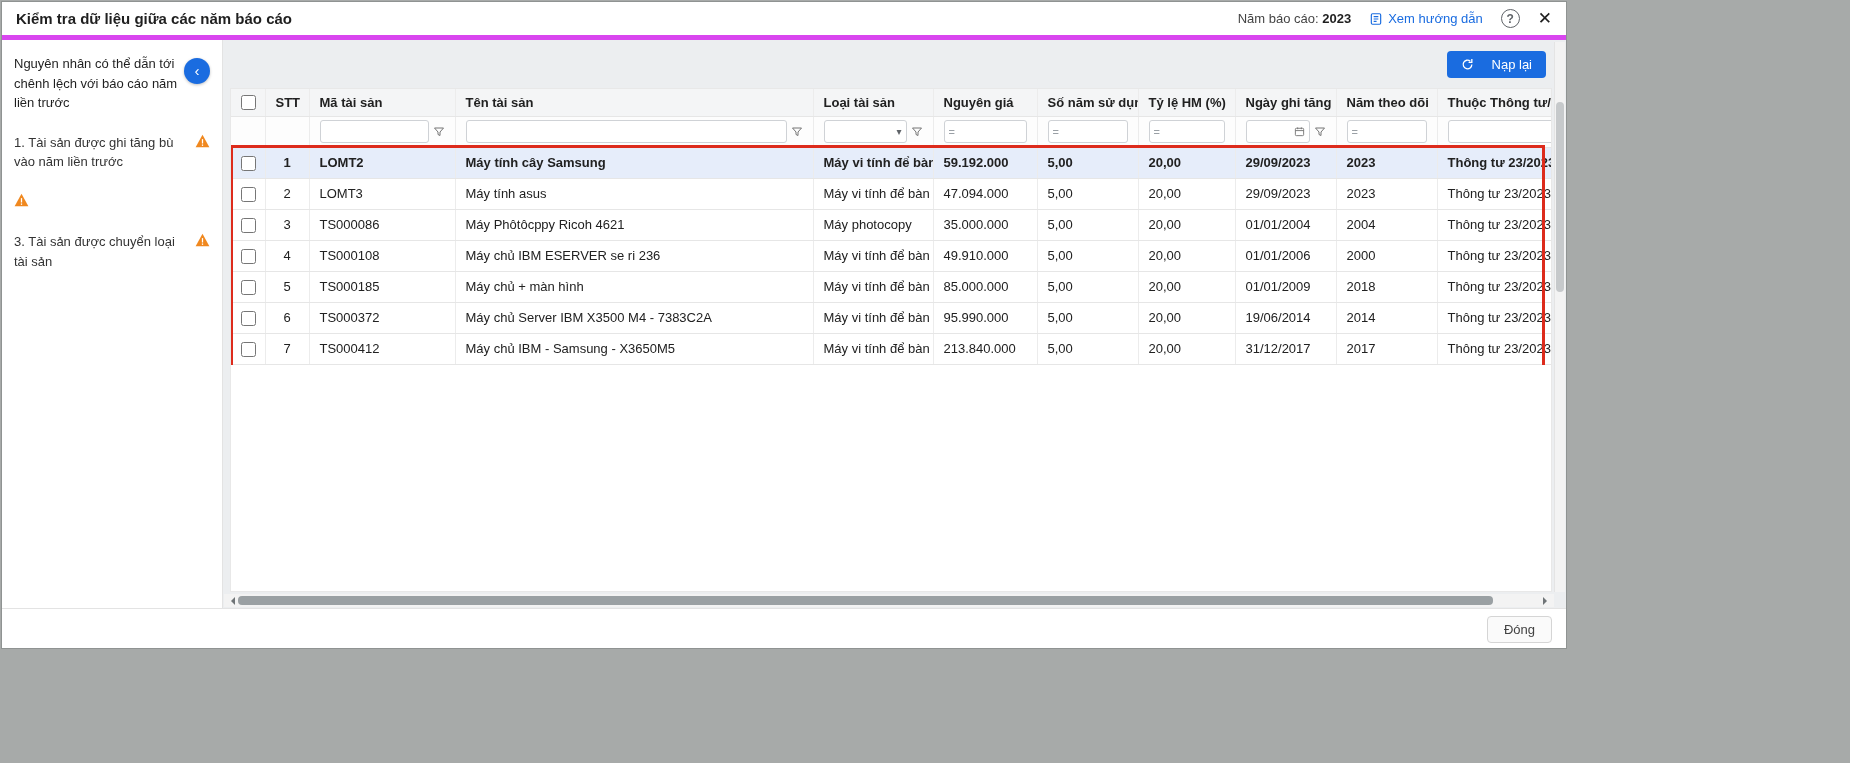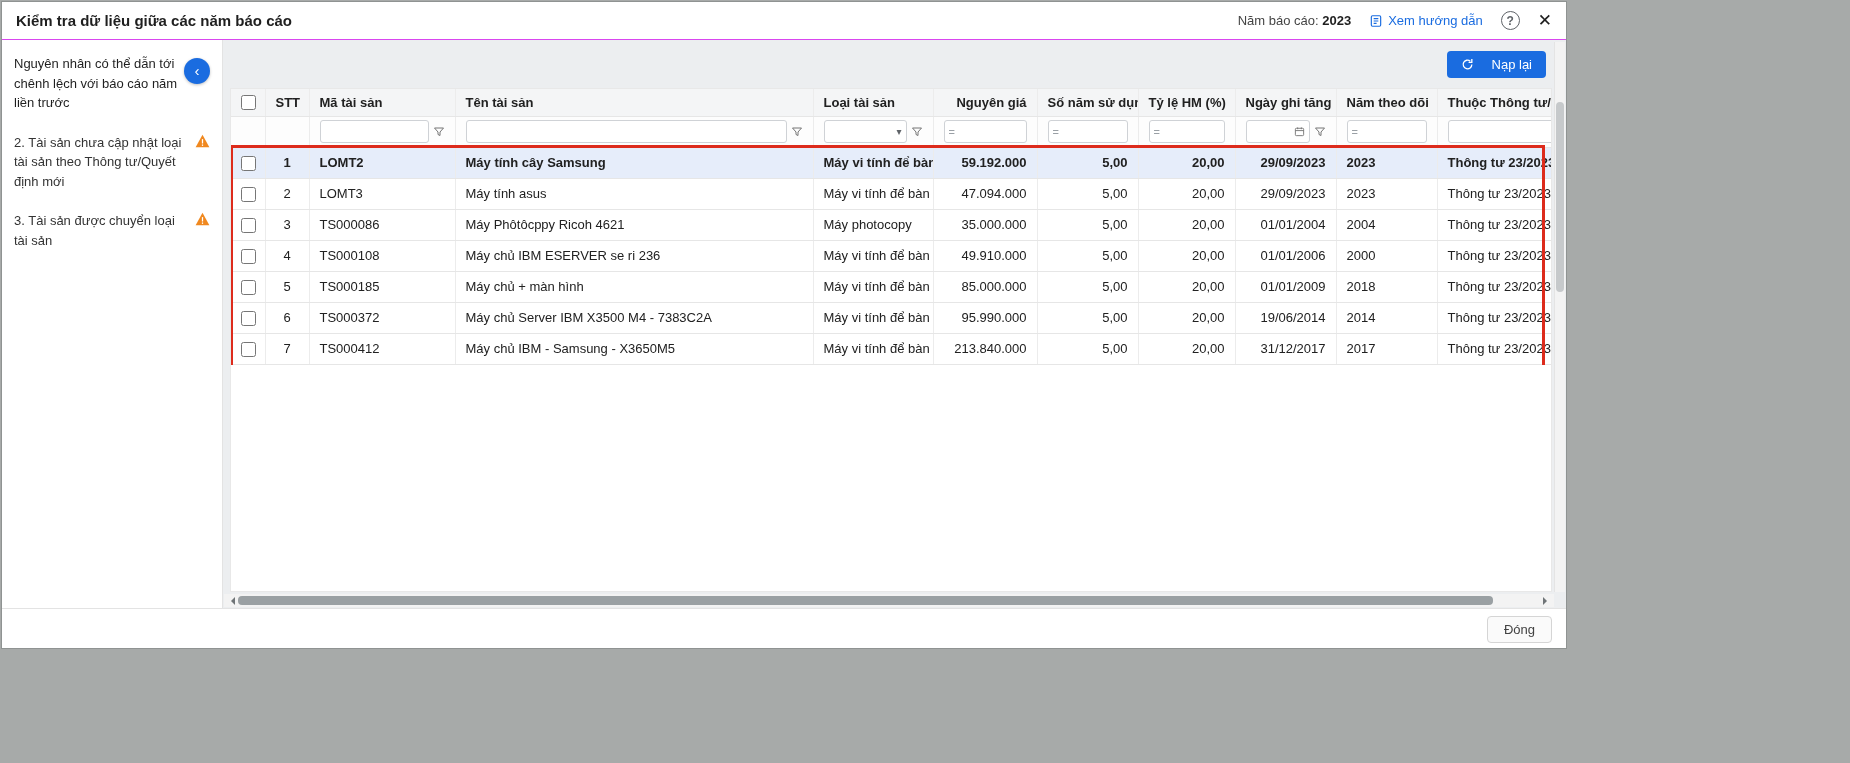--- a/index.html
+++ b/index.html
@@ -3,21 +3,21 @@
 <meta charset="utf-8">
 <style>
   * { margin:0; padding:0; box-sizing:border-box; }
   body { font-family:"Liberation Sans", sans-serif; }
   .desktop { position:relative; width:1850px; height:763px; background:#a7aaa9; overflow:hidden; }
   .window { position:absolute; left:1px; top:1px; width:1566px; height:648px; background:#ffffff;
             border:1px solid #8f9392; overflow:hidden; }
 
   
   .hdr { position:absolute; left:0; top:0; right:0; height:38px; background:#fff;
-         border-bottom:1px solid #d946ef; display:flex; align-items:center; padding:0 14px; }
+         border-bottom:5px solid #d946ef; display:flex; align-items:center; padding:0 14px; }
   .hdr-title { font-size:15px; font-weight:bold; color:#1f1f1f; }
   .hdr-right { margin-left:auto; display:flex; align-items:center; gap:18px; }
   .year-wrap { font-size:13px; color:#444; }
   .year-wrap b { color:#1f1f1f; }
   .guide-link { display:flex; align-items:center; gap:5px; font-size:13px; color:#1a6ce0; cursor:pointer; }
   .help-btn { width:19px; height:19px; border:1.5px solid #5f6368; border-radius:50%; color:#5f6368;
               font-size:12px; font-weight:bold; display:flex; align-items:center; justify-content:center; cursor:pointer; }
   .close-btn { font-size:17px; color:#202020; cursor:pointer; line-height:1; }
 
   
@@ -41,21 +41,21 @@
           border:1px solid #e8e8e8; overflow:hidden; }
   .tbl-title { margin:14px 14px 12px 14px; font-size:13px; color:#333; }
 
   .tbl-wrap { position:relative; overflow:hidden; width:100%; }
   table { border-collapse:collapse; table-layout:fixed; width:1400px; font-size:13px; color:#212121; }
   th, td { border-right:1px solid #ececec; border-bottom:1px solid #e6e6e6; padding:0 10px; overflow:hidden; white-space:nowrap; }
   thead th { background:#f4f5f6; height:27px; font-weight:bold; text-align:left; }
   tr.filter td { background:#fdfdfd; height:31px; }
   tbody td { height:31px; background:#fff; }
   tr.sel td { background:#e6edfa; font-weight:bold; }
-  .al-r { text-align:right; }
+  .al-r { }
   .al-c { text-align:center; }
   input[type=checkbox] { width:15px; height:15px; vertical-align:middle; accent-color:#1a6ce0; cursor:pointer; }
 
   .f-cell { display:flex; align-items:center; gap:4px; }
   .f-box { flex:1; display:flex; align-items:center; height:23px; border:1px solid #cfd2d6; border-radius:3px;
            background:#fff; padding:0 4px; min-width:0; }
   .f-box input { border:none; outline:none; width:100%; min-width:0; font-size:12px; font-family:inherit; }
   .eq { color:#9aa0a6; font-size:11px; margin-right:3px; flex:0 0 auto; }
   .caret { color:#5f6368; font-size:10px; flex:0 0 auto; margin-left:auto; cursor:pointer; }
   .icon-btn { flex:0 0 auto; display:flex; align-items:center; justify-content:center; cursor:pointer; }
@@ -103,21 +103,30 @@
         <div class="close-btn">✕</div>
       </div>
     </div>
 
     <div class="sidebar">
       <div class="sb-head">
         <span>Nguyên nhân có thể dẫn tới chênh lệch với báo cáo năm liền trước</span>
         <div class="collapse-btn">‹</div>
       </div>
       <div class="sb-item">
-        <span class="txt">2. Tài sản chưa cập nhật loại tài sản theo Thông tư/Quyết định mới</span>
+        <span class="txt">1. Tài sản được ghi tăng bù vào năm liền trước</span>
+        <span class="warn">
+          <svg width="15" height="14" viewBox="0 0 24 22">
+              <path d="M12 1 L23 21 H1 Z" fill="#f0881f"></path>
+              <rect x="11" y="8" width="2" height="7" fill="#fff"></rect>
+              <rect x="11" y="16.5" width="2" height="2.3" fill="#fff"></rect>
+            </svg>
+        </span>
+      </div>
+      <div class="sb-item">
         <span class="warn">
           <svg width="15" height="14" viewBox="0 0 24 22">
               <path d="M12 1 L23 21 H1 Z" fill="#f0881f"></path>
               <rect x="11" y="8" width="2" height="7" fill="#fff"></rect>
               <rect x="11" y="16.5" width="2" height="2.3" fill="#fff"></rect>
             </svg>
         </span>
       </div>
       <div class="sb-item">
         <span class="txt">3. Tài sản được chuyển loại tài sản</span>

